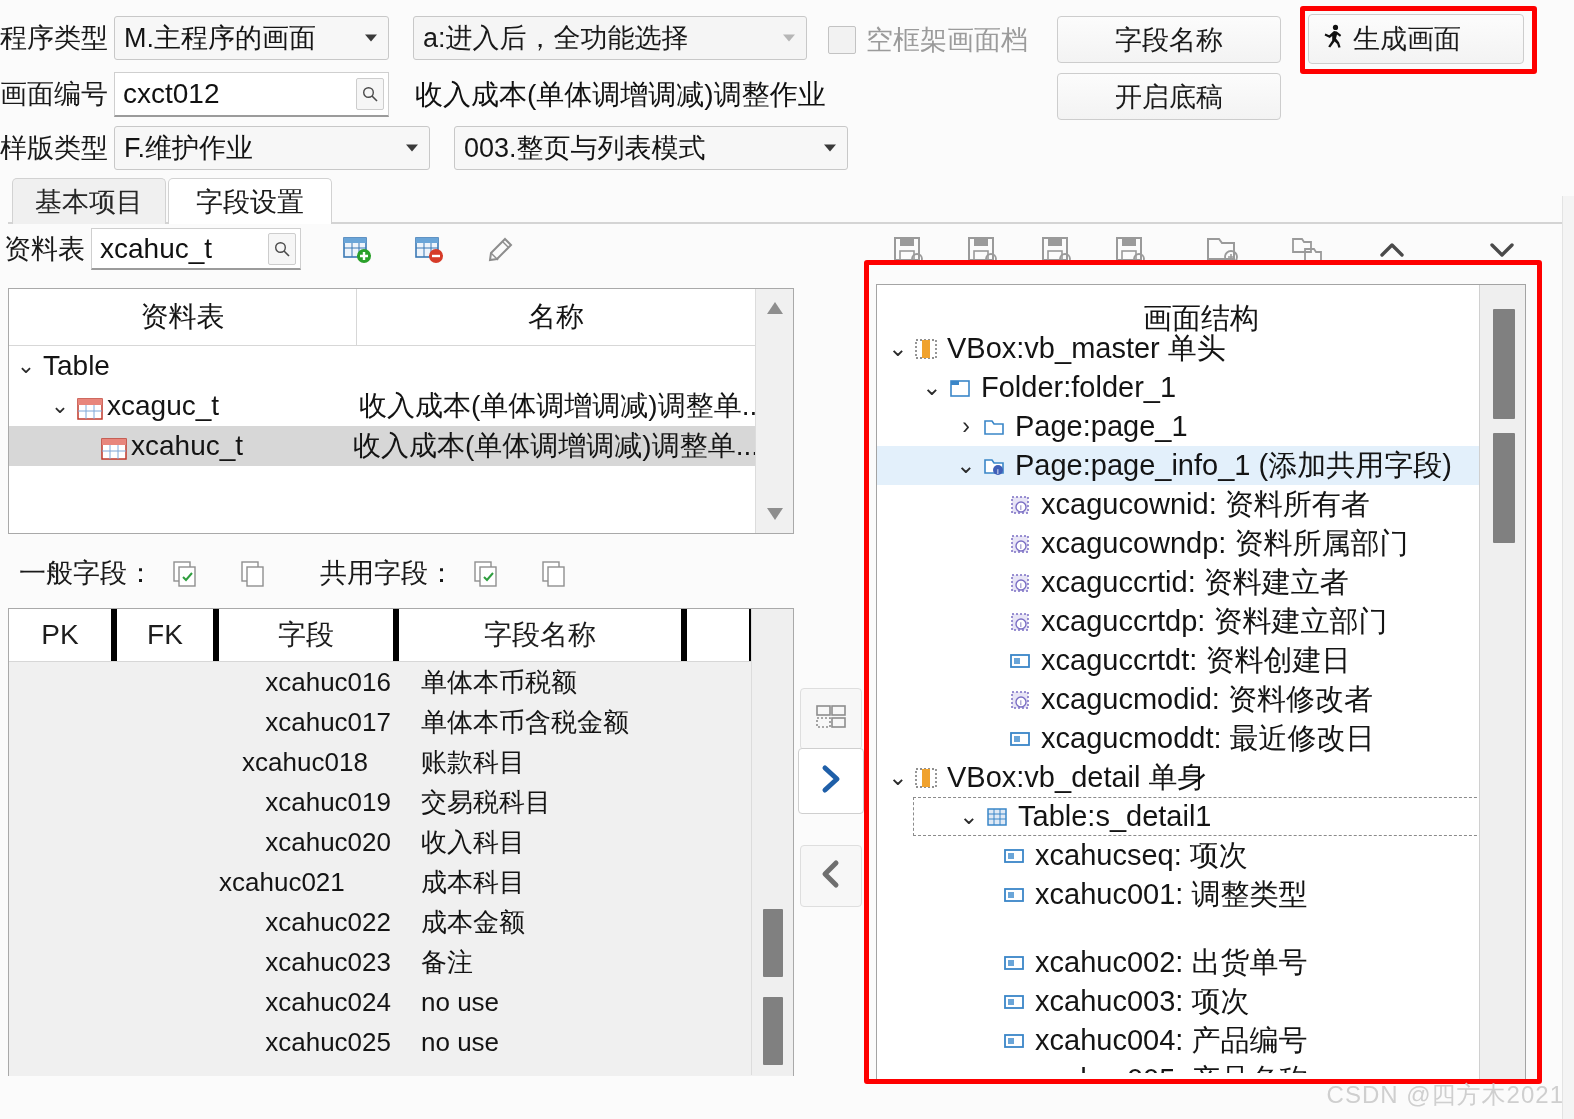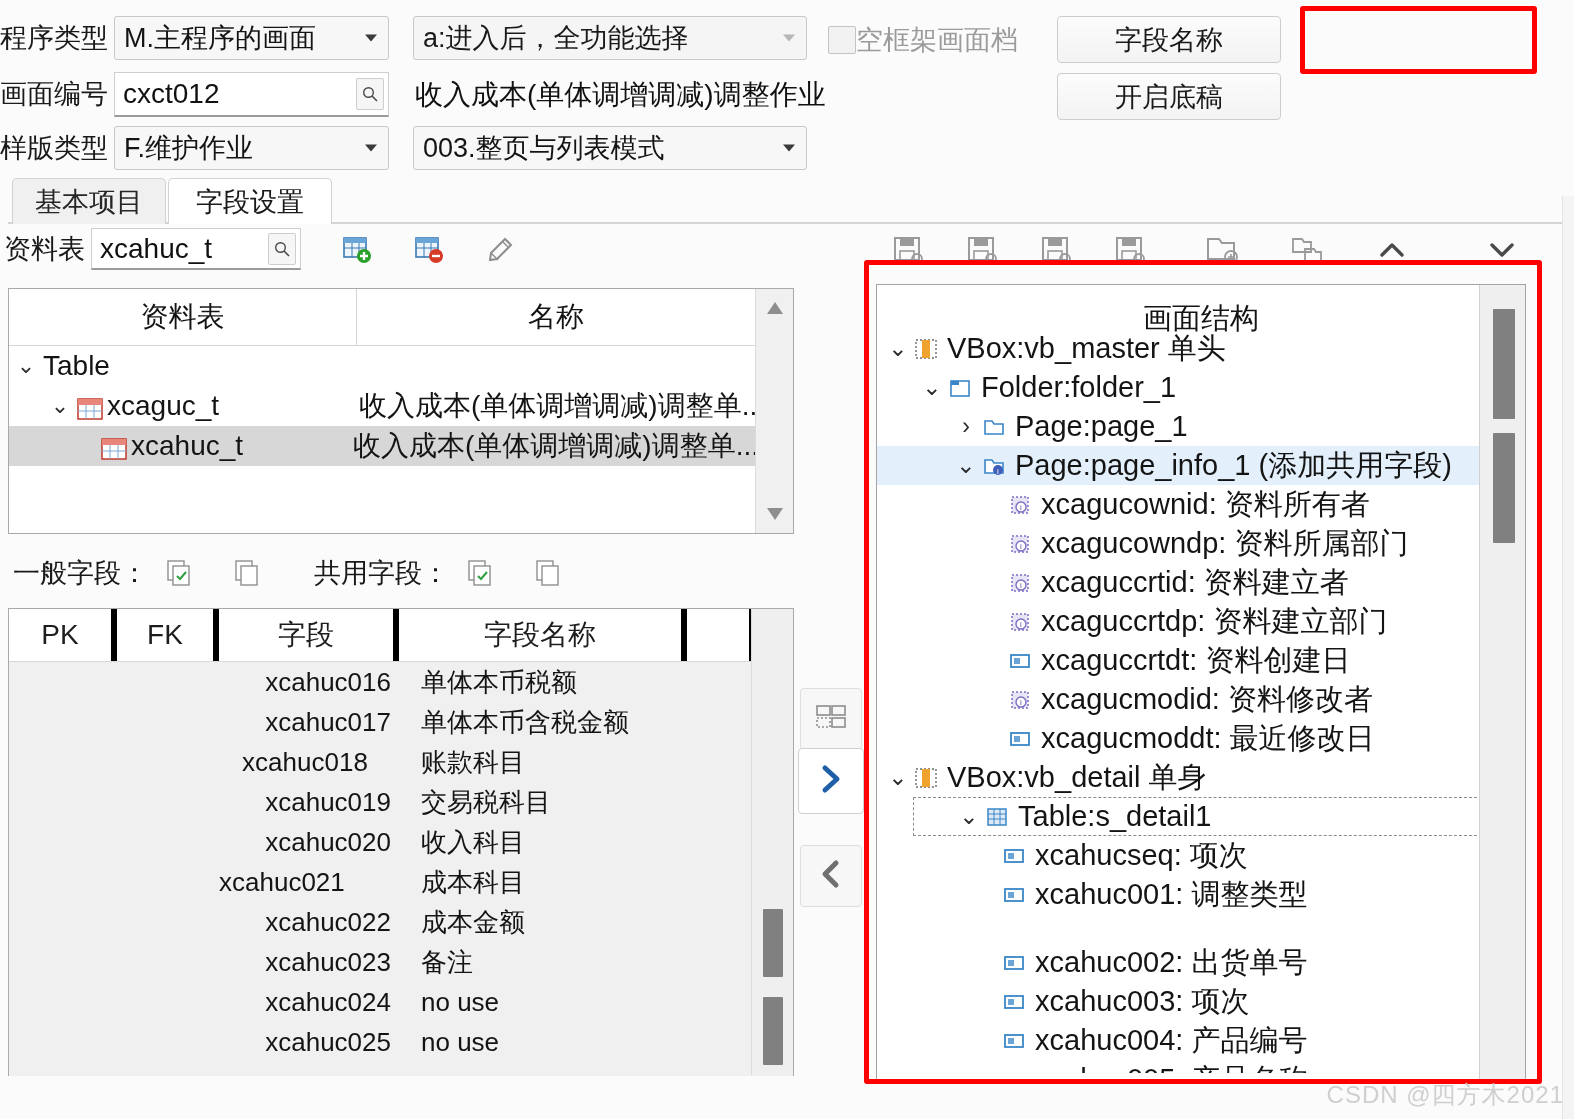--- a/index.html
+++ b/index.html
@@ -48,21 +48,21 @@
   }
   .srchbtn{
     position:absolute;right:4px;top:50%;transform:translateY(-50%);
     width:26px;height:30px;border:1px solid #cdcdcd;background:#f6f6f6;border-radius:2px;
     display:flex;align-items:center;justify-content:center;
   }
   .srchbtn svg{display:block;}
 
   .plaintext{font-size:28px;color:#111;white-space:nowrap;}
 
-  .chkwrap{display:flex;align-items:center;}
+  .chkwrap{display:flex;align-items:center;gap:10px;}
   .chkbox{
     width:26px;height:26px;border:1px solid #c3c3c3;background:#f2f2f2;border-radius:2px;
   }
   .chklabel{font-size:27px;color:#9b9b9b;white-space:nowrap;}
 
   .btn{
     background:linear-gradient(#fcfcfc,#f3f3f3);
     border:1px solid #cdcdcd;border-radius:4px;
     font-size:27px;color:#1a1a1a;
     display:flex;align-items:center;justify-content:center;
@@ -113,21 +113,21 @@
   .vscroll{
     position:absolute;right:0;top:0;width:38px;bottom:0;background:#f0f0f0;
     border-left:1px solid #dcdcdc;box-sizing:border-box;
   }
   .vs-arrow{
     position:absolute;left:0;width:38px;height:38px;display:flex;align-items:center;justify-content:center;
   }
   .vs-thumb{position:absolute;left:9px;width:20px;background:#808080;border-radius:1px;}
 
   
-  .capsrow{position:absolute;left:9px;top:555px;display:flex;align-items:center;font-size:27px;color:#191919;}
+  .capsrow{position:absolute;left:15px;top:555px;display:flex;align-items:flex-end;font-size:27px;color:#191919;}
   .copyicon{width:34px;height:34px;display:inline-flex;align-items:center;justify-content:center;}
 
   
   .fgrid-head{display:flex;height:52px;background:#fff;border-bottom:1px solid #d7d7d7;font-size:28px;}
   .fgrid-head .cell{display:flex;align-items:center;justify-content:center;border-right:6px solid #000000;box-sizing:border-box;height:100%;}
   .fgrid-body{background:#f0f0f0;}
   .frow{display:flex;height:40px;align-items:center;font-size:26px;color:#141414;}
   .frow .c{box-sizing:border-box;}
 
   
@@ -189,40 +189,49 @@
               <circle cx="7.5" cy="7.5" r="4.8" fill="none" stroke="#4a4a4a" stroke-width="1.4"></circle>
               <line x1="11" y1="11" x2="16" y2="16" stroke="#4a4a4a" stroke-width="1.6"></line>
             </svg>
         </span>
       </div>
       <span class="plaintext" style="margin-left:26px;">收入成本(单体调增调减)调整作业</span>
     </div>
 
     <div class="row" style="left:0px;top:126px;">
       <span class="lbl">样版类型</span>
-      <div class="combo" style="width:275px;margin-left:6px;">
+      <div class="combo" style="width:316px;margin-left:6px;">
         <span>F.维护作业</span>
         <span class="arw"></span>
       </div>
       <div class="combo" style="width:394px;margin-left:24px;">
         <span>003.整页与列表模式</span>
         <span class="arw"></span>
       </div>
     </div>
 
     <div class="row chkwrap" style="left:828px;top:22px;">
       <span class="chkbox"></span>
       <span class="chklabel">空框架画面档</span>
     </div>
 
     <div class="btn" style="left:1057px;top:16px;width:224px;height:47px;position:absolute;">
       <span>字段名称</span>
     </div>
     <div class="btn" style="left:1057px;top:73px;width:224px;height:47px;position:absolute;">
       <span>开启底稿</span>
+    </div>
+    <div class="btn hl" style="left:1308px;top:14px;width:216px;height:50px;position:absolute;">
+      <span>
+        <svg width="20" height="24" viewBox="0 0 20 24">
+          <circle cx="12.5" cy="3.4" r="2.6" fill="#111"></circle>
+          <path d="M11 7 L6.2 11.2 L2.4 9.6 L1.6 11.6 L6.8 14 L9.2 12.1 L9.2 16.4 L5.2 22.6 L7.2 23.6 L11.6 17.4 L14.2 20 L15.4 23.8 L17.6 23.2 L16 18.2 L13 14.6 L14 10.6 L17 12.8 L18.2 11 L13.8 7.4 Z" fill="#111"></path>
+        </svg>
+      </span>
+      <span>生成画面</span>
     </div>
     <div class="redbox" style="left:1300px;top:6px;width:237px;height:68px;"></div>
   </div>
 
   <div class="tabstrip">
     <div class="base"></div>
     <div class="tab inactive" style="left:4px;width:154px;">
       <span>基本项目</span>
     </div>
     <div class="tab active" style="left:160px;width:164px;">

